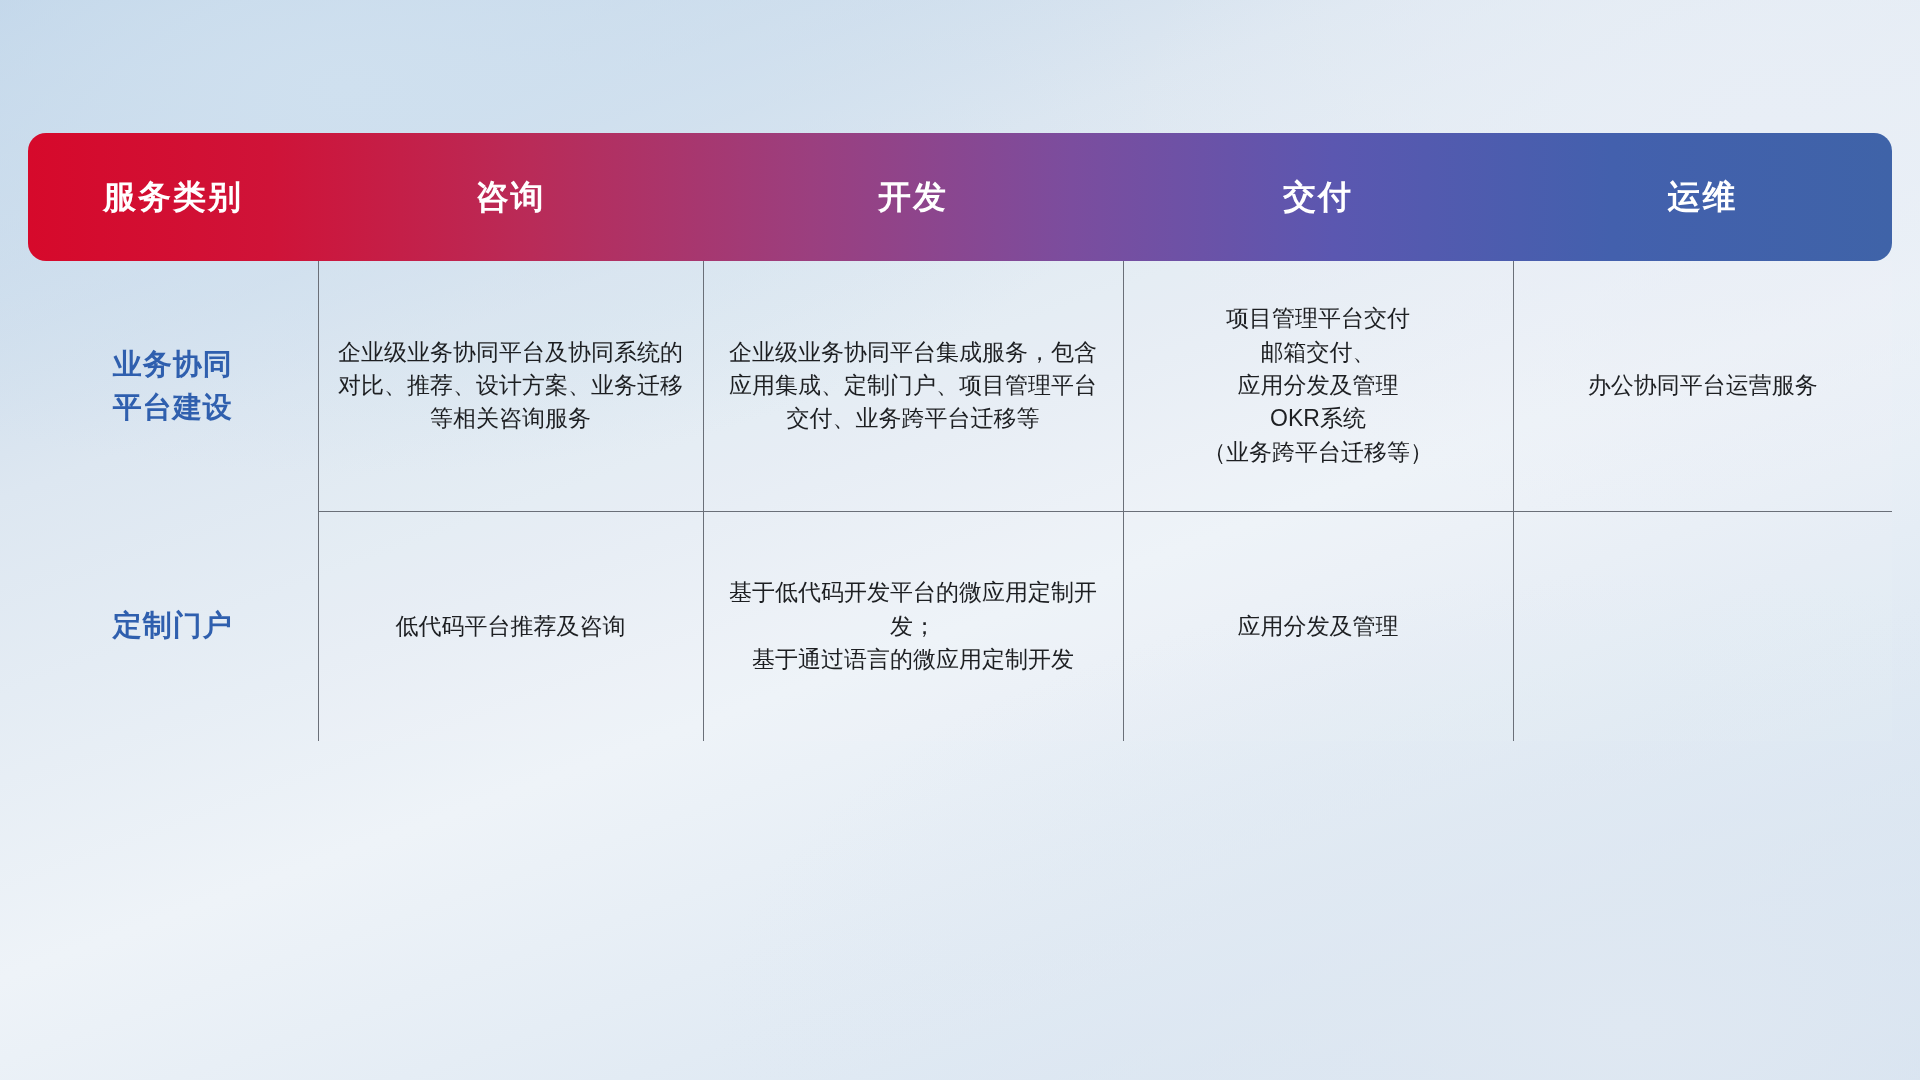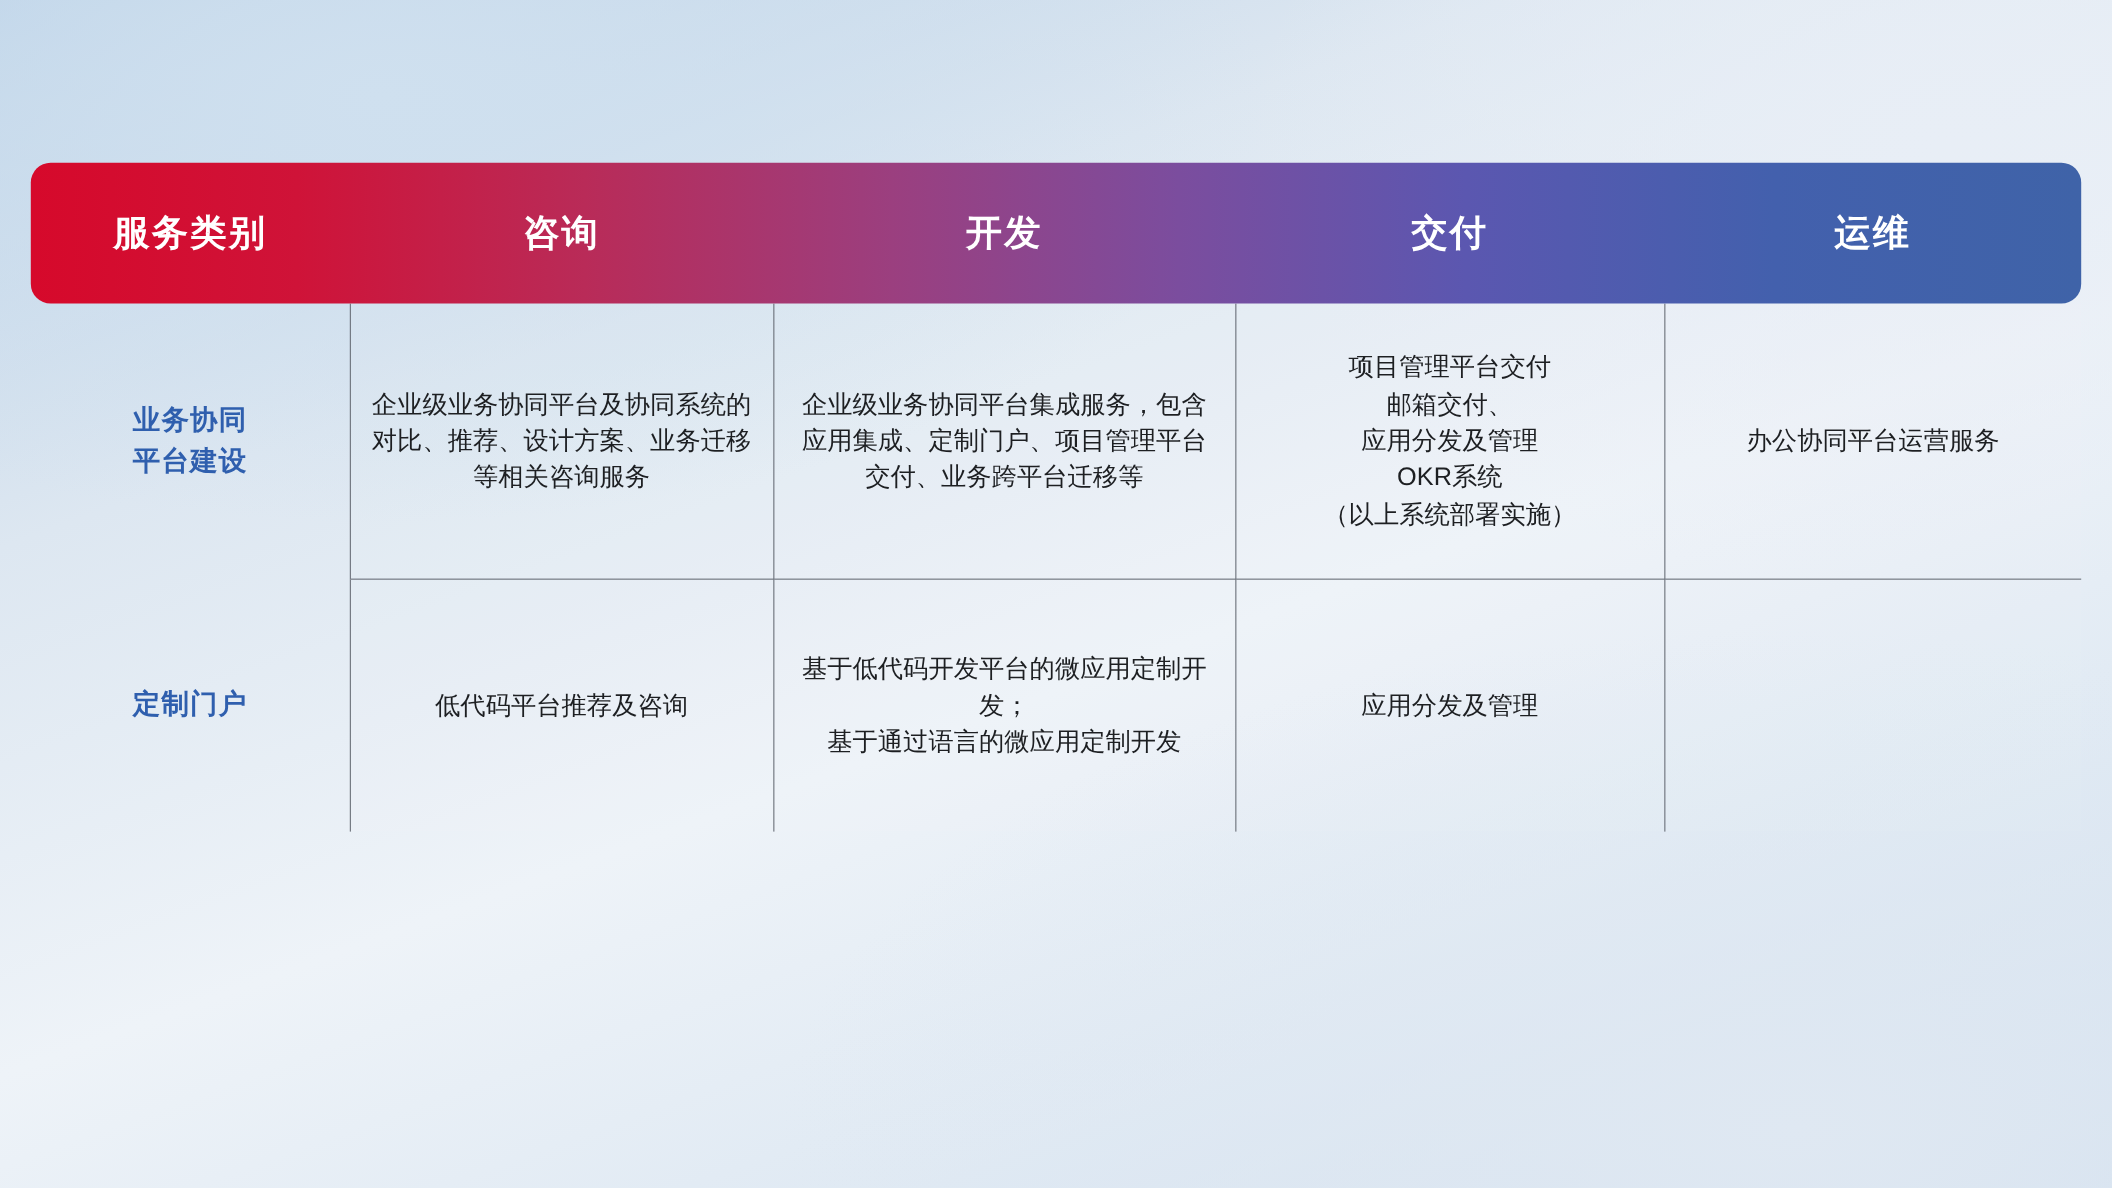--- a/index.html
+++ b/index.html
@@ -20,21 +20,21 @@
 
   .page {
     position: relative;
     width: 1920px;
     height: 1080px;
   }
 
   .table-wrap {
     position: absolute;
     left: 28px;
-    top: 148px;
+    top: 133px;
     width: 1864px;
   }
 
   table.matrix {
     width: 100%;
     border-collapse: collapse;
     table-layout: fixed;
   }
 
   
@@ -89,21 +89,21 @@
   tbody tr.row-1 { height: 250px; }
   tbody tr.row-2 { height: 200px; }
   tbody tr.row-3 { height: 230px; }
 
   td.cat {
     border-left: none;
     border-top: none;
     border-bottom: none;
     color: #2f5fae;
     font-weight: bold;
-    font-size: 25px;
+    font-size: 29px;
     letter-spacing: 1px;
     line-height: 1.5;
     background: transparent;
   }
   tbody tr:first-child td { border-top: none; }
   tbody tr:last-child td { border-bottom: none; }
   td.last-col { border-right: none; }
 
   td.empty { color: transparent; }
 
@@ -152,21 +152,21 @@
             </div>
           </td>
           <td>企业级业务协同平台及协同系统的对比、推荐、设计方案、业务迁移等相关咨询服务</td>
           <td>企业级业务协同平台集成服务，包含应用集成、定制门户、项目管理平台交付、业务跨平台迁移等</td>
           <td>
             <div class="cell-lines">
               <span>项目管理平台交付</span>
               <span>邮箱交付、</span>
               <span>应用分发及管理</span>
               <span>OKR系统</span>
-              <span>（以上系统部署实施）</span>
+              <span>（业务跨平台迁移等）</span>
             </div>
           </td>
           <td class="last-col">办公协同平台运营服务</td>
         </tr>
 
 
         <tr class="row-3">
           <td class="cat">
             <div class="cell-lines">
               <span>定制门户</span>

